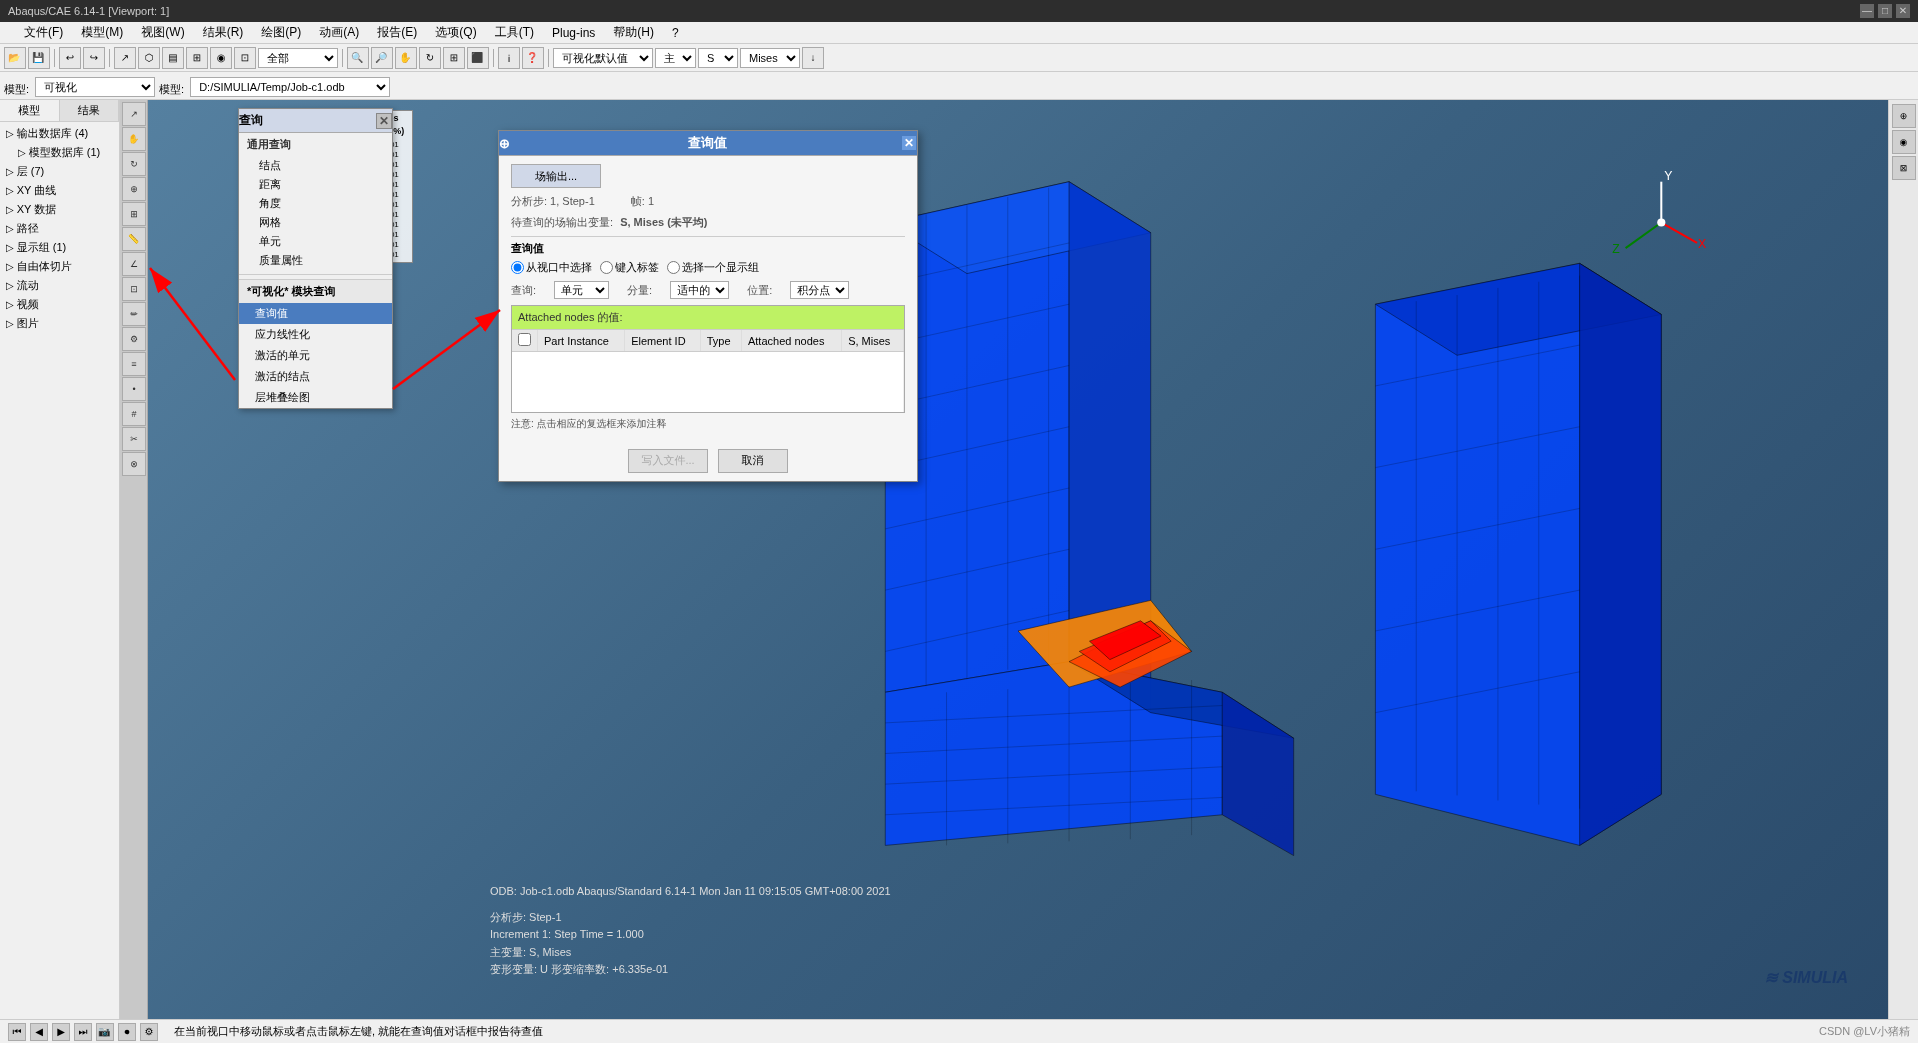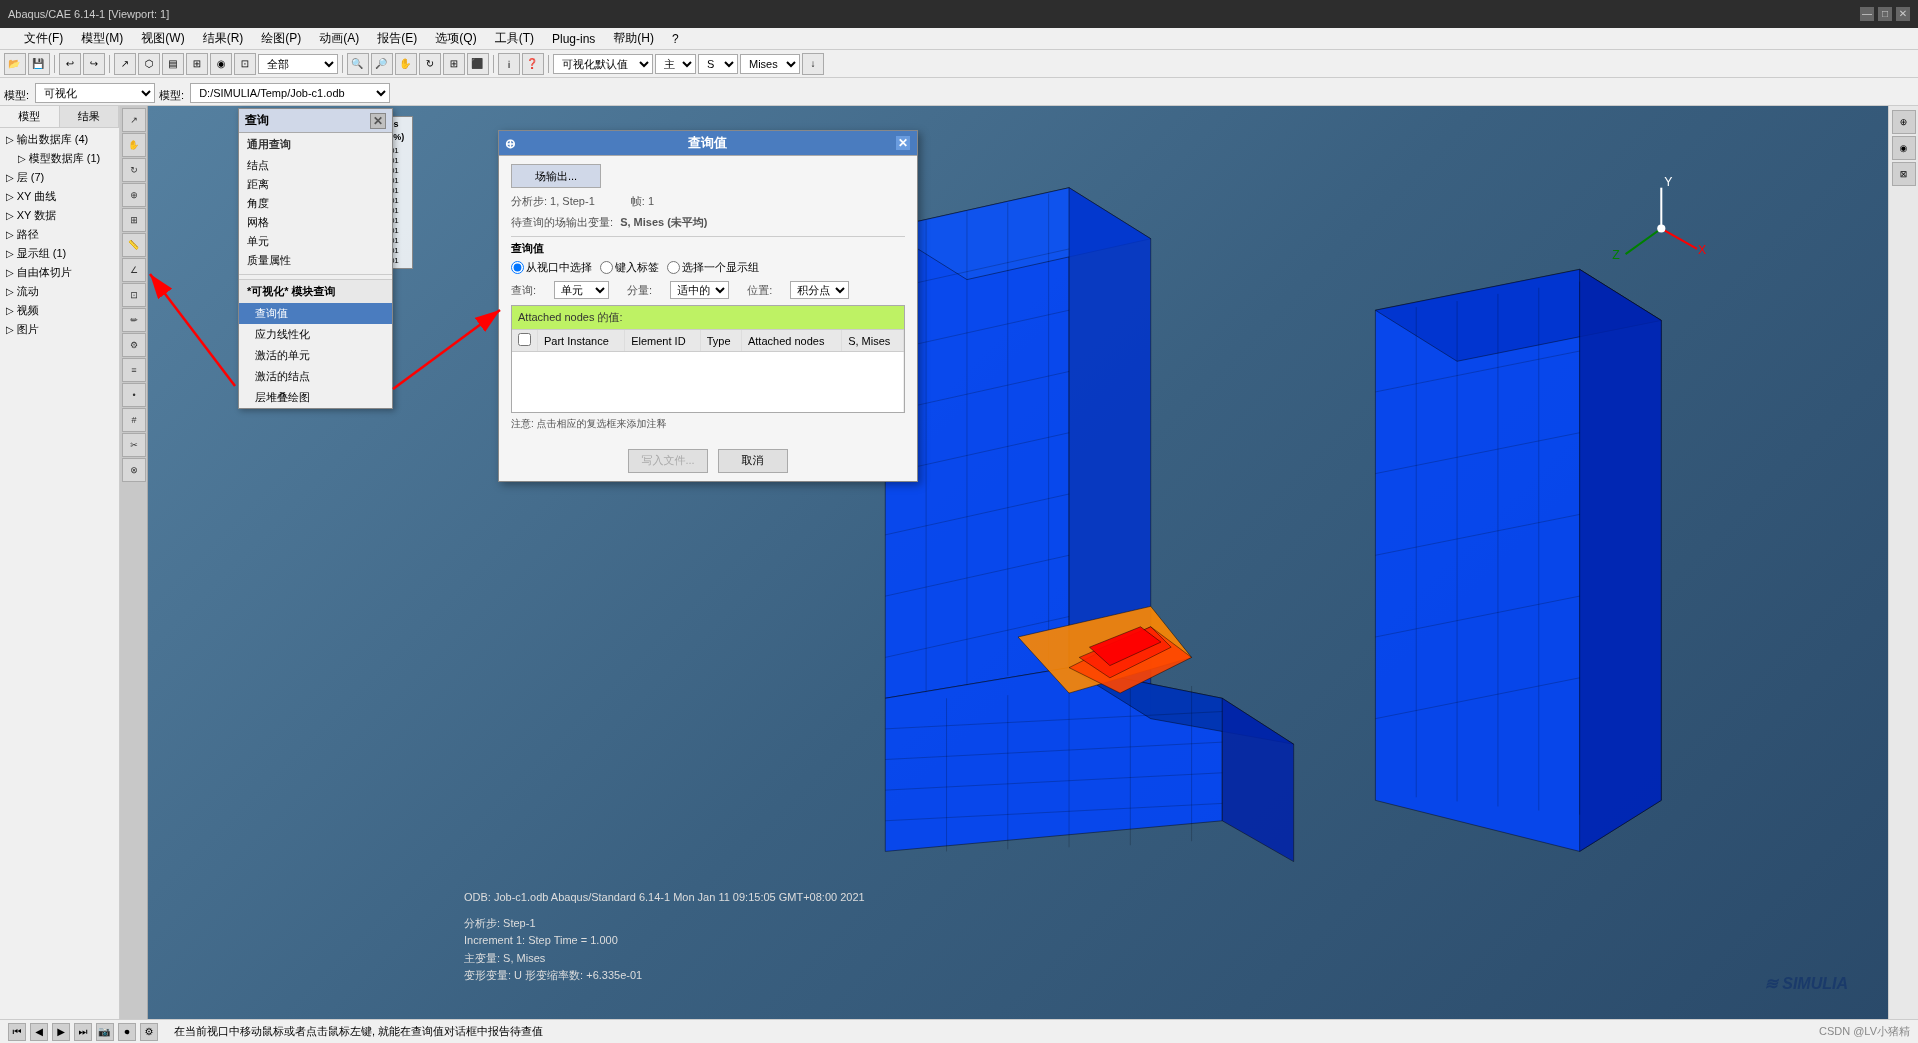--- a/index.html
+++ b/index.html
@@ -10,21 +10,21 @@
       width: 1918px;
       height: 1043px;
       overflow: hidden;
       position: relative;
     }
 
     
     .title-bar {
       background: #2d2d2d;
       color: #ccc;
-      height: 28px;
+      height: 22px;
       display: flex;
       align-items: center;
       padding: 0 8px;
       font-size: 11px;
       justify-content: space-between;
     }
     .title-bar-controls {
       display: flex;
       gap: 4px;
     }
@@ -254,21 +254,21 @@
       top: 108px;
       left: 238px;
       width: 155px;
       background: #f0f0f0;
       border: 1px solid #888;
       box-shadow: 2px 2px 6px rgba(0,0,0,0.3);
       pointer-events: all;
     }
     .dialog-title {
       background: #d0d8e8;
-      padding: 3px 6px;
+      padding: 3px 0;
       display: flex;
       justify-content: space-between;
       align-items: center;
       font-size: 12px;
       font-weight: bold;
       border-bottom: 1px solid #aaa;
       cursor: move;
     }
     .dialog-close {
       cursor: pointer;
@@ -282,21 +282,21 @@
       background: #c0c0c0;
       border: 1px solid #888;
     }
     .dialog-section {
       padding: 4px 8px;
       font-size: 11px;
       font-weight: bold;
       color: #333;
     }
     .dialog-item {
-      padding: 2px 8px;
+      padding: 2px 20px;
       font-size: 11px;
       cursor: pointer;
     }
     .dialog-divider {
       height: 1px;
       background: #ccc;
       margin: 4px 0;
     }
     .dialog-subpanel {
       background: #e8e8e8;
@@ -445,21 +445,21 @@
       cursor: default;
     }
     .btn-primary {
       background: #d0d8e8;
     }
 
     
     .viewport-info {
       position: absolute;
       bottom: 40px;
-      left: 316px;
+      left: 342px;
       font-size: 11px;
       color: #ddd;
       line-height: 1.6;
     }
 
     
     .simulia-logo {
       position: absolute;
       bottom: 32px;
       right: 40px;

